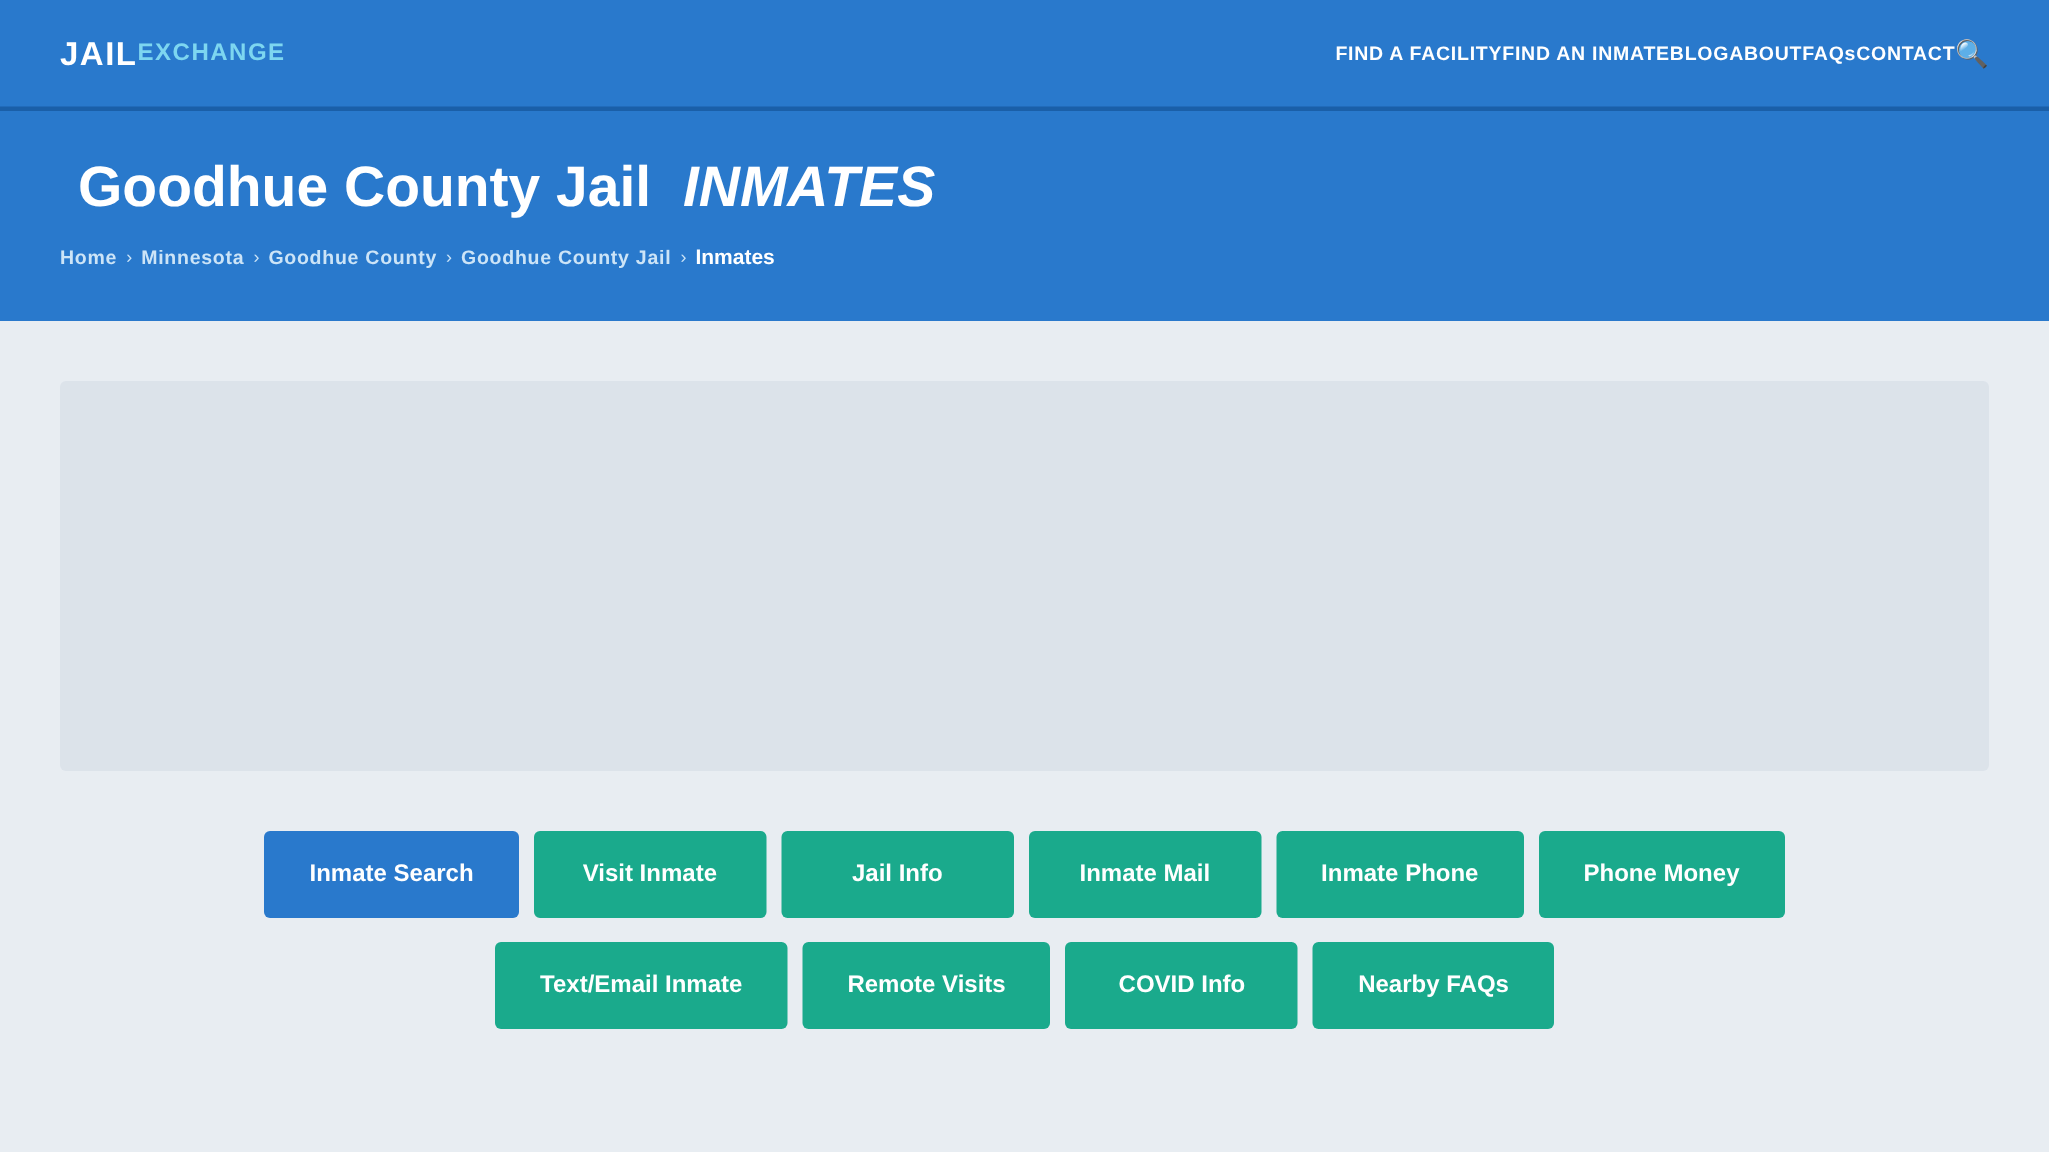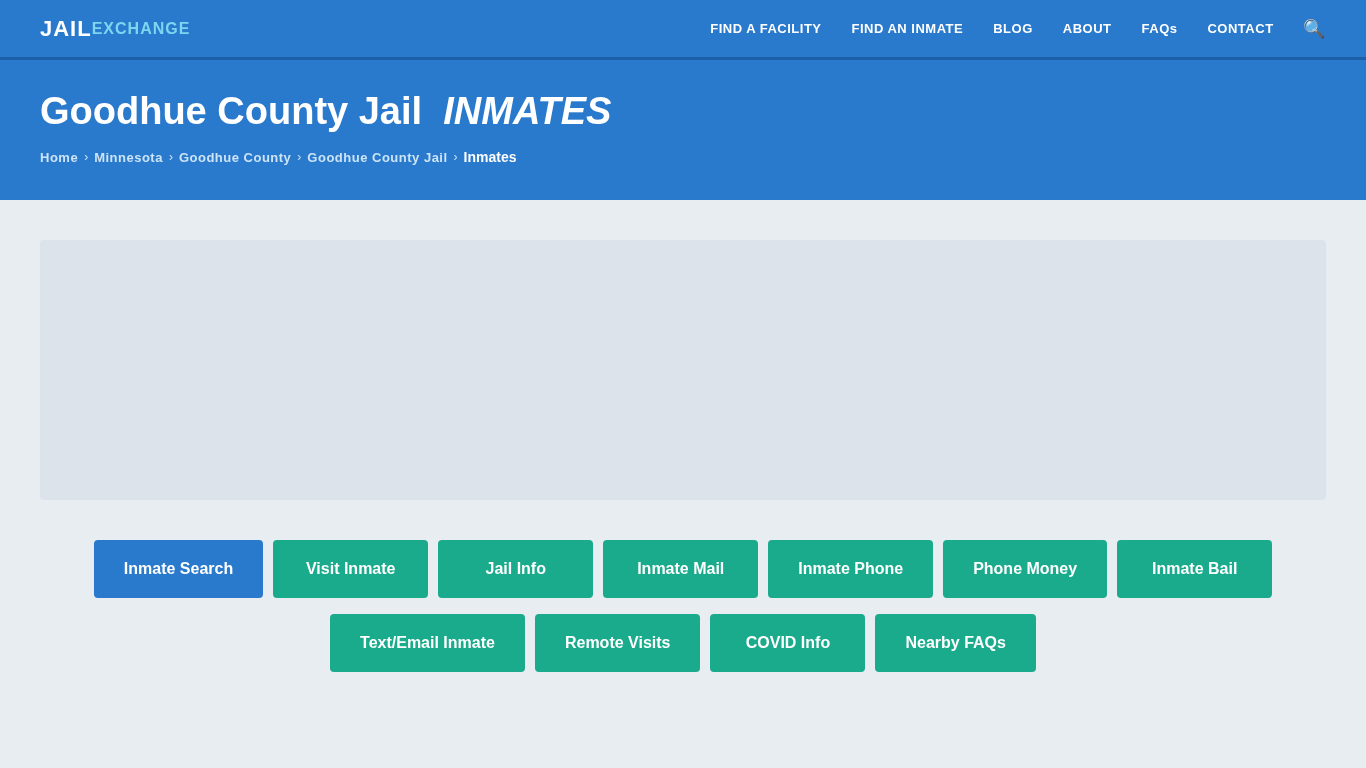--- a/index.html
+++ b/index.html
@@ -11,21 +11,21 @@
     body {
       font-family: Arial, Helvetica, sans-serif;
       background-color: #e8edf2;
       min-height: 768px;
       width: 1366px;
     }
 
     
     header {
       background-color: #2979cc;
-      height: 60px;
+      height: 74px;
       display: flex;
       align-items: center;
       justify-content: space-between;
       padding: 0 40px;
       border-bottom: 3px solid #1a5fa8;
     }
 
     .logo {
       display: flex;
       align-items: center;
@@ -41,21 +41,20 @@
     .logo-exchange {
       color: #7dd6f0;
       font-weight: 900;
       font-size: 16px;
       letter-spacing: 1px;
     }
 
     nav {
       display: flex;
       align-items: center;
-      gap: 30px;
     }
 
     nav a {
       color: #ffffff;
       text-decoration: none;
       font-size: 13px;
       font-weight: 600;
       letter-spacing: 0.5px;
       cursor: pointer;
     }
@@ -72,20 +71,21 @@
     .hero {
       background-color: #2979cc;
       padding: 30px 40px 35px 40px;
     }
 
     .page-title {
       font-size: 38px;
       font-weight: 700;
       color: #ffffff;
       margin-bottom: 16px;
+      margin-left: 12px;
     }
 
     .page-title-inmates {
       font-style: italic;
       font-weight: 700;
       font-size: 38px;
       color: #ffffff;
     }
 
     .breadcrumb {
@@ -204,21 +204,20 @@
   <div class="ad-area"></div>
 
   <div class="buttons-container">
     <div class="buttons-row" id="row1-container">
     <button class="btn-tab btn-tab-blue">Inmate Search</button>
         <button class="btn-tab btn-tab-teal">Visit Inmate</button>
         <button class="btn-tab btn-tab-teal">Jail Info</button>
         <button class="btn-tab btn-tab-teal">Inmate Mail</button>
         <button class="btn-tab btn-tab-teal">Inmate Phone</button>
         <button class="btn-tab btn-tab-teal">Phone Money</button>
-        <button class="btn-tab btn-tab-teal">Inmate Bail</button>
       </div>
     <div class="buttons-row" id="row2-container">
     <button class="btn-tab btn-tab-teal">Text/Email Inmate</button>
         <button class="btn-tab btn-tab-teal">Remote Visits</button>
         <button class="btn-tab btn-tab-teal">COVID Info</button>
         <button class="btn-tab btn-tab-teal">Nearby FAQs</button>
       </div>
   </div>
 </main>
 

